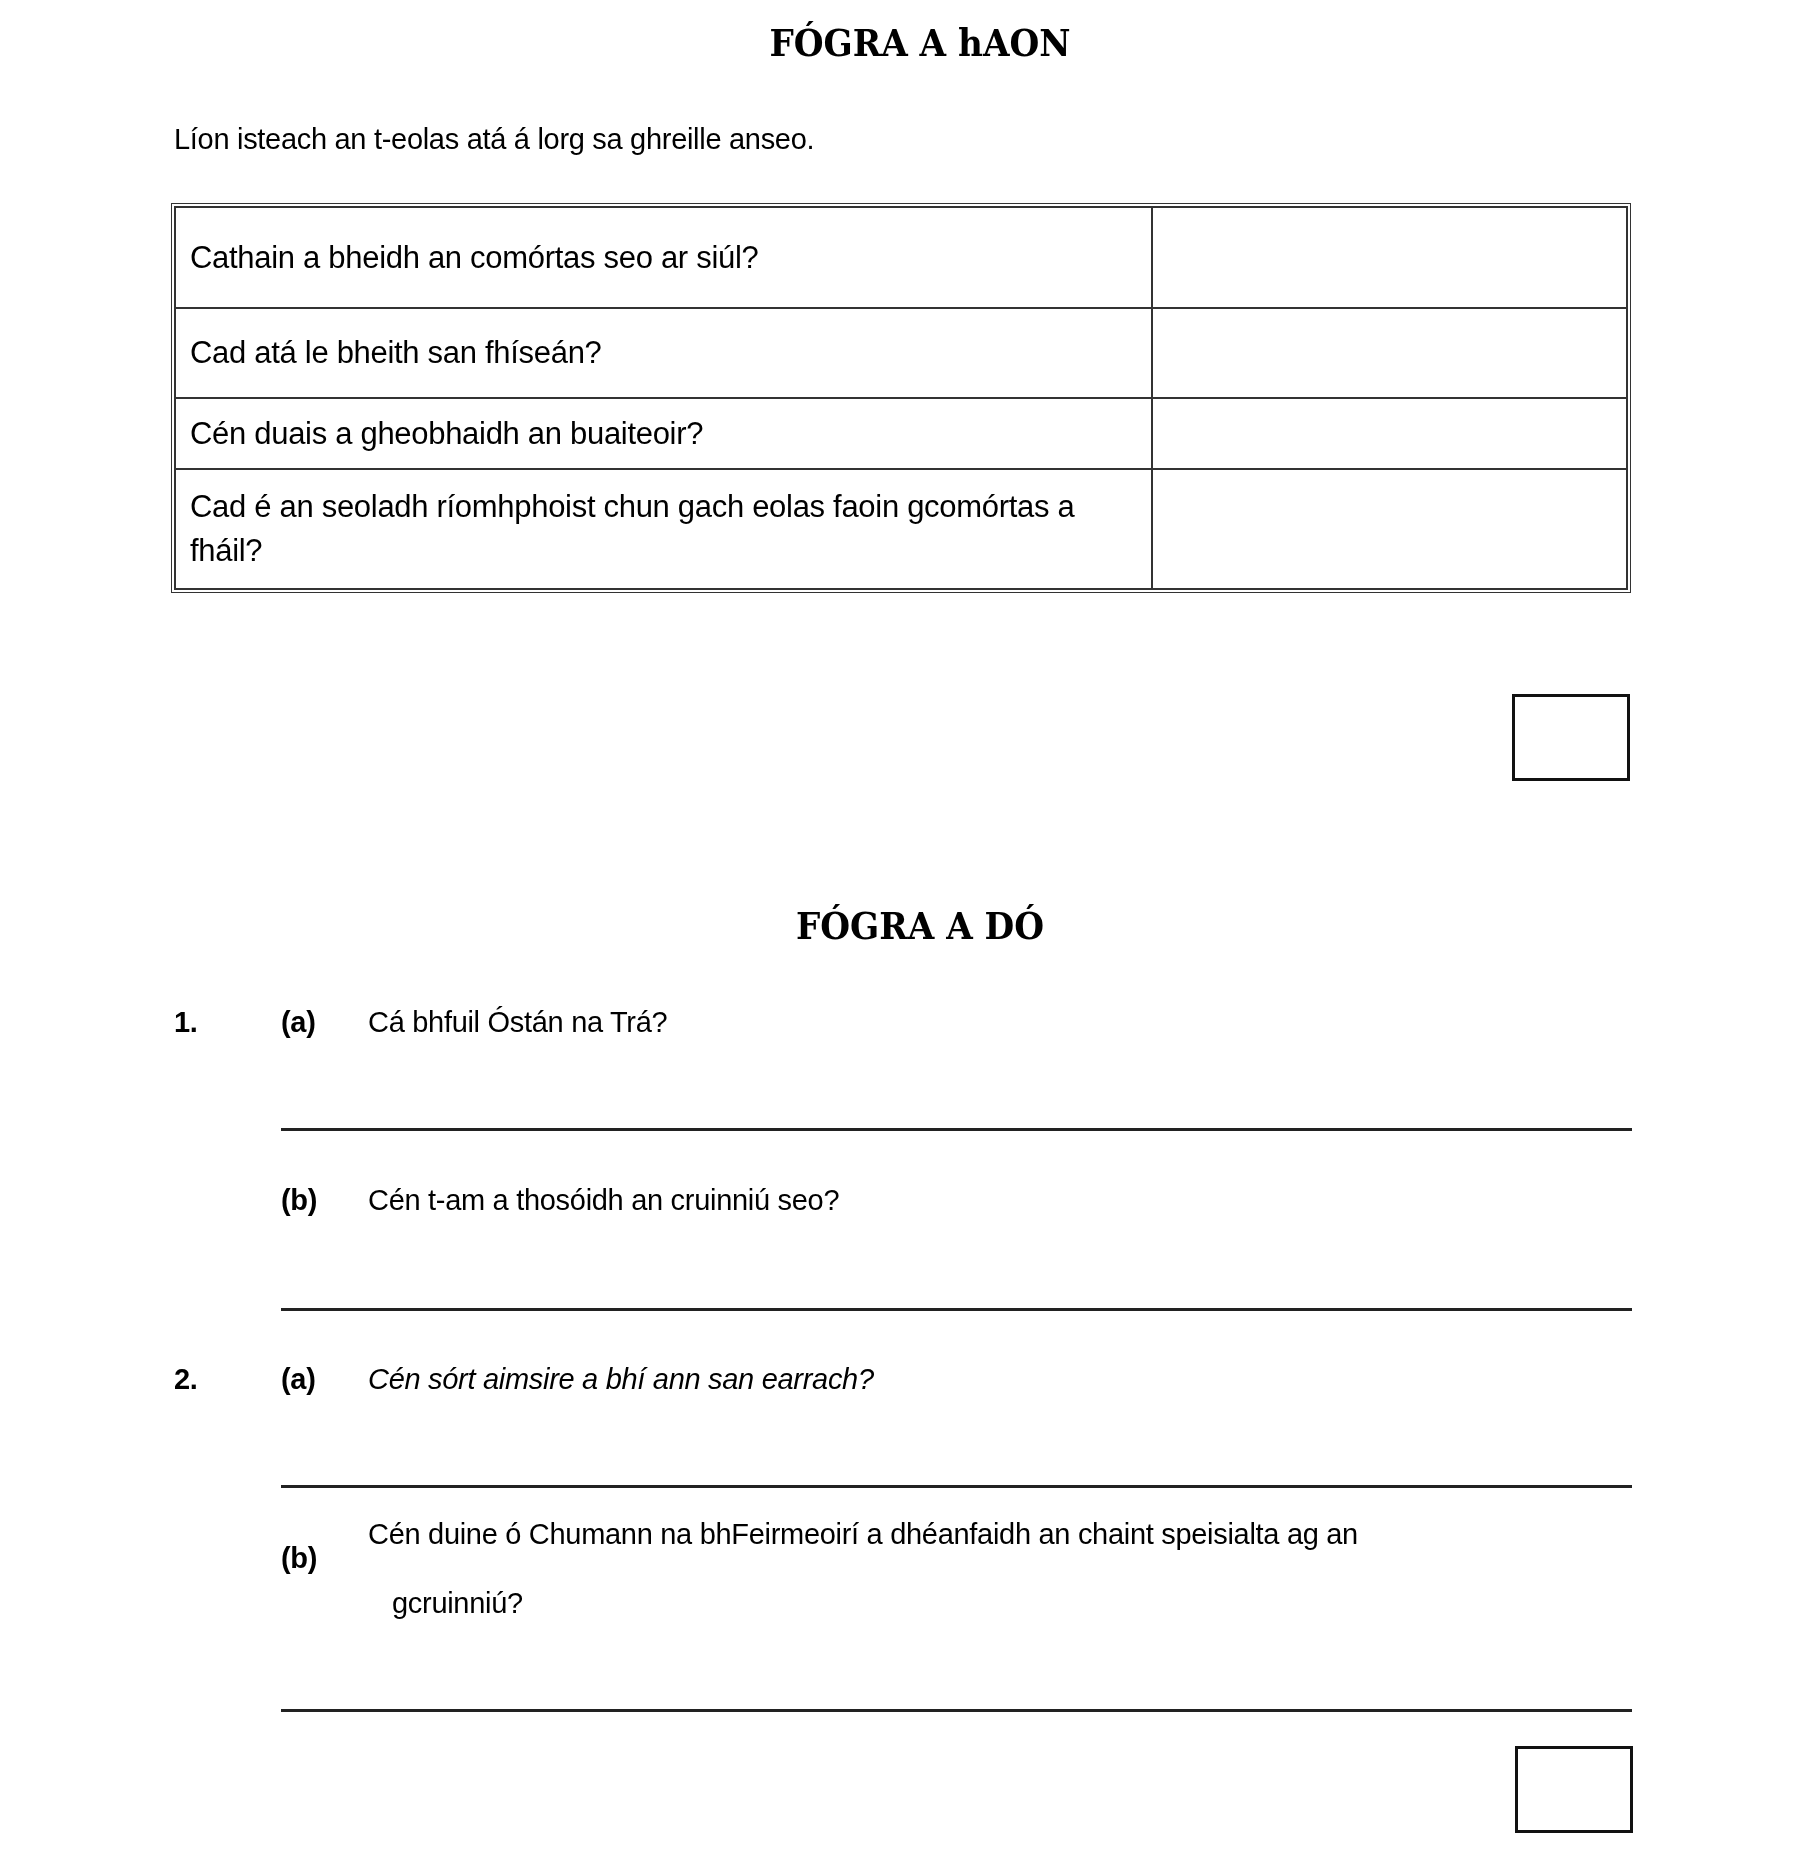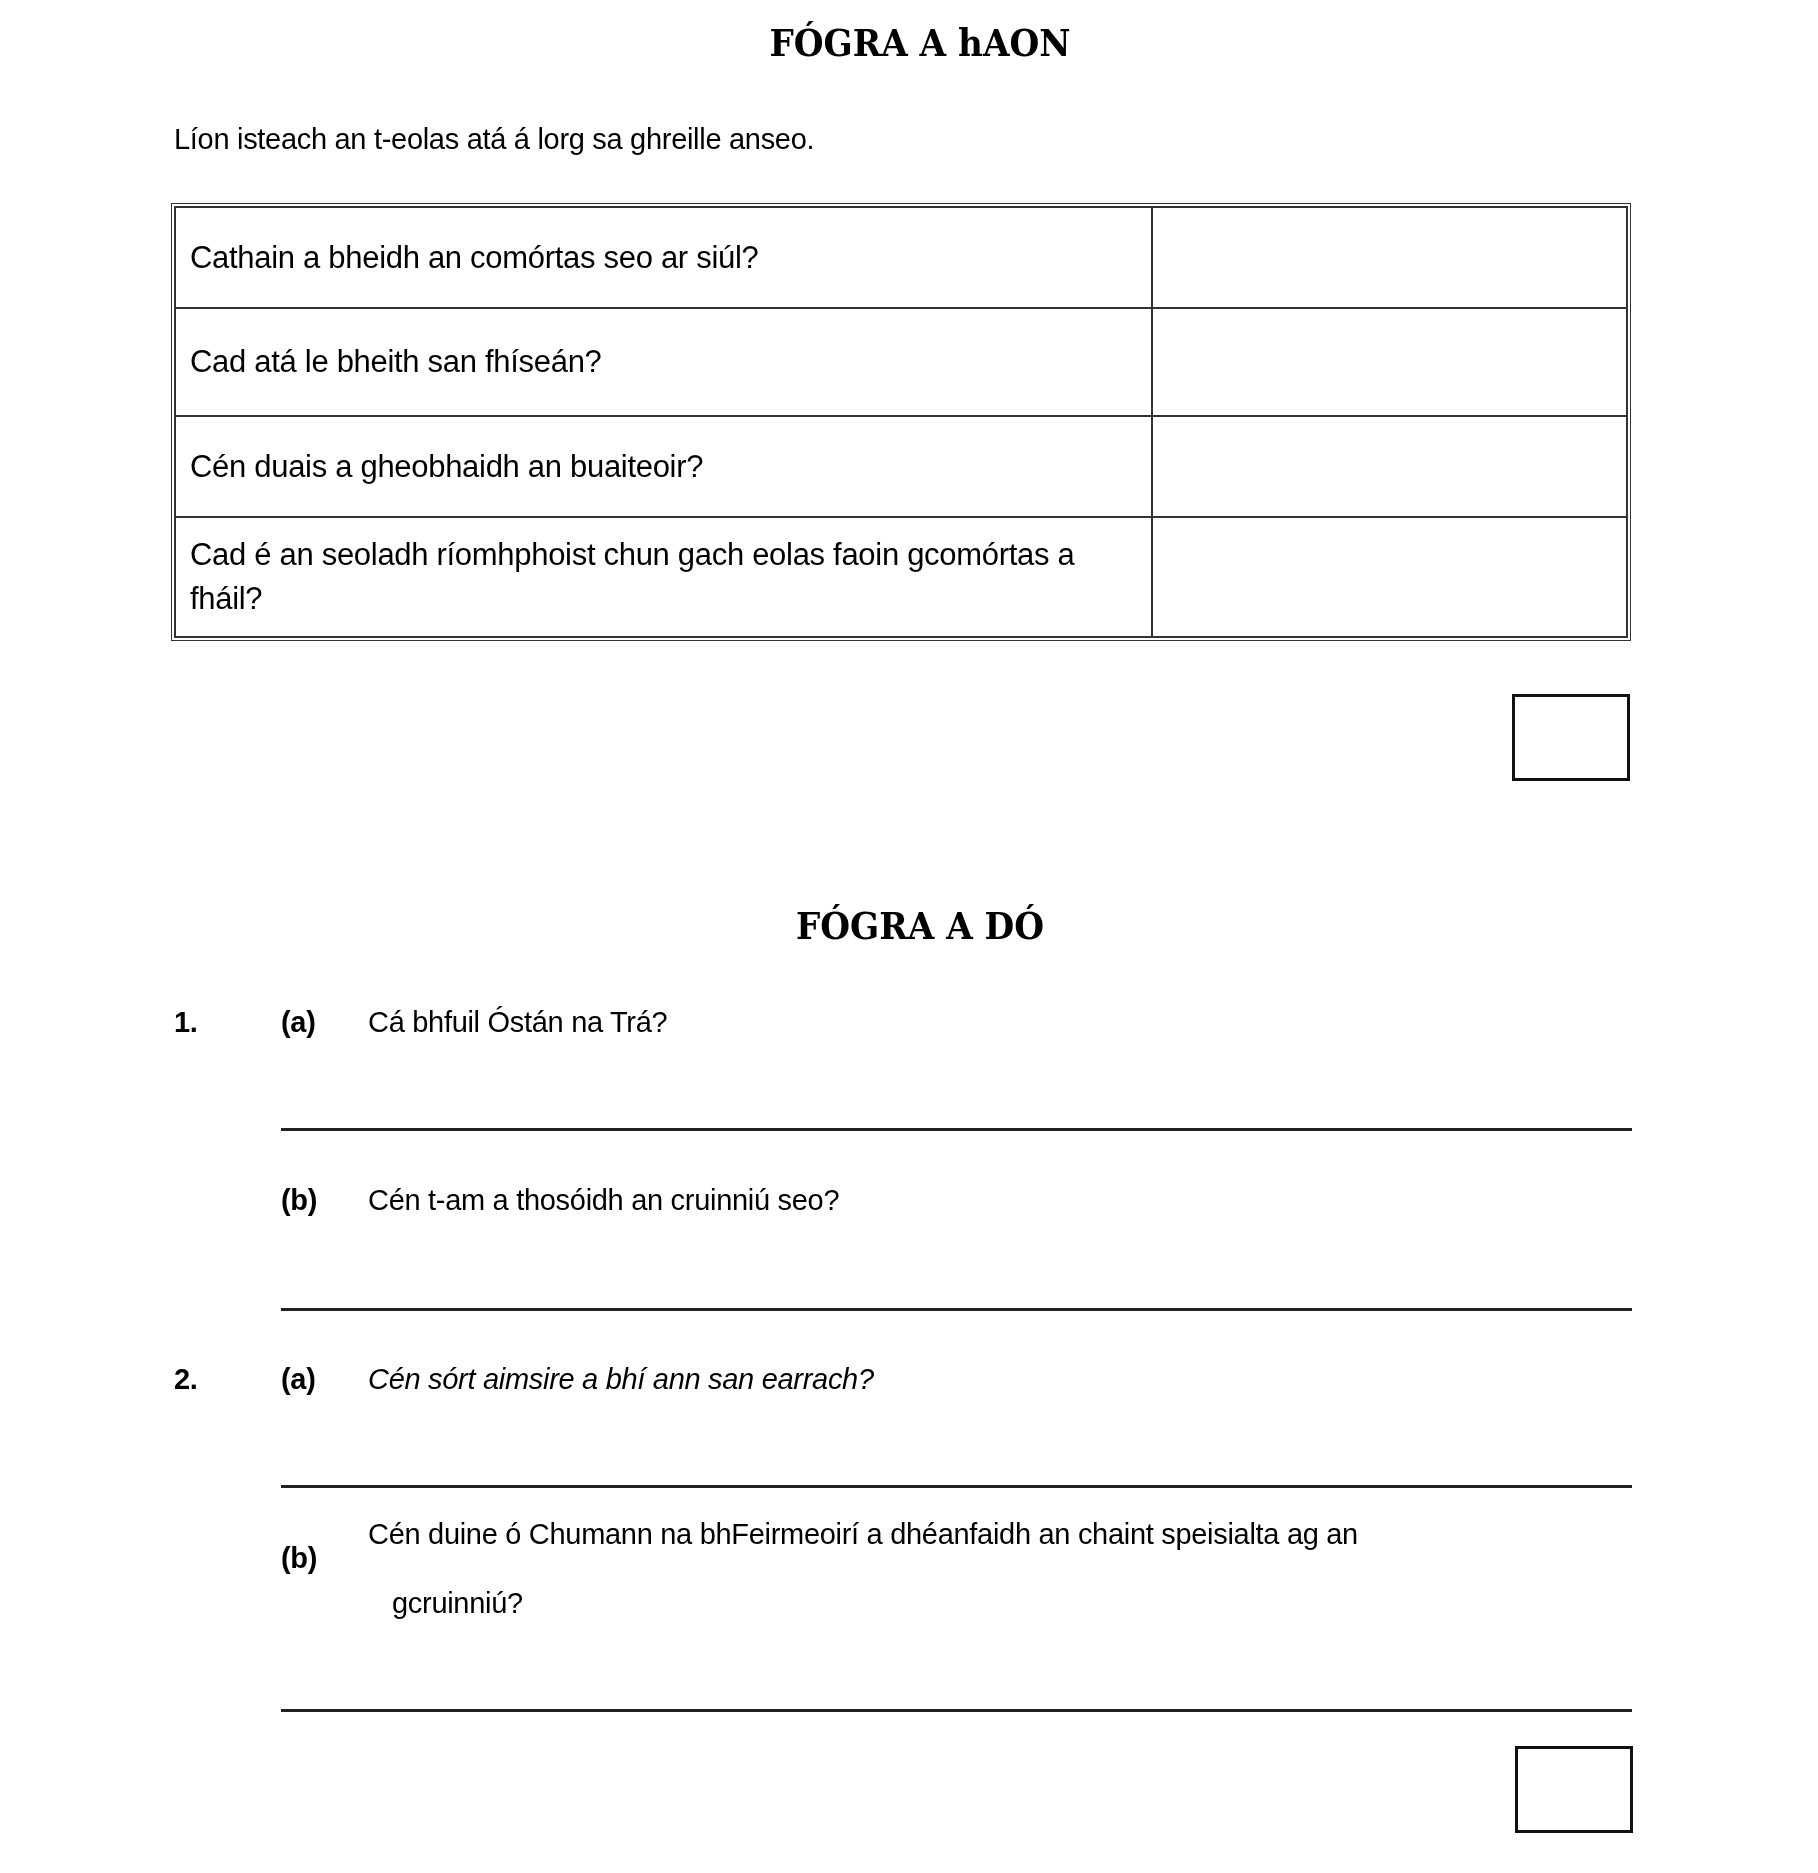--- a/index.html
+++ b/index.html
@@ -20,25 +20,25 @@
 <div class="abs title" style="left:620px; top:20px;">FÓGRA A hAON</div>
 
 <div class="abs txt" style="left:174px; top:123px;">Líon isteach an t-eolas atá á lorg sa ghreille anseo.</div>
 
 <table class="grid">
   <tbody>
       <tr style="height:101px;padding-left:16px;">
     <td class="q">Cathain a bheidh an comórtas seo ar siúl?</td>
     <td></td>
   </tr>
-  <tr style="height:108px;">
+  <tr style="height:90px;">
     <td class="q">Cad atá le bheith san fhíseán?</td>
     <td></td>
   </tr>
-  <tr style="height:101px;border-radius:12px;">
+  <tr style="height:71px;border-radius:12px;">
     <td class="q">Cén duais a gheobhaidh an buaiteoir?</td>
     <td></td>
   </tr>
   <tr style="height:120px;">
     <td class="q" style="white-space:normal;">Cad é an seoladh ríomhphoist chun gach eolas faoin gcomórtas a fháil?</td>
     <td></td>
   </tr>
 </tbody>
   </table>
 

